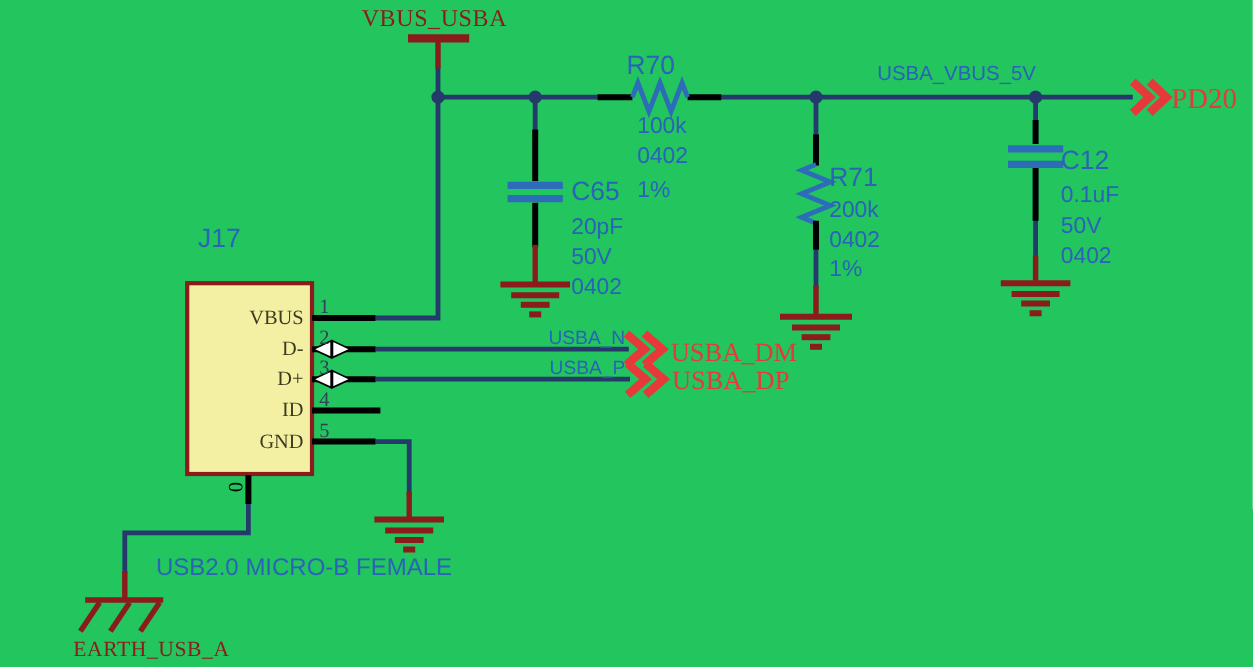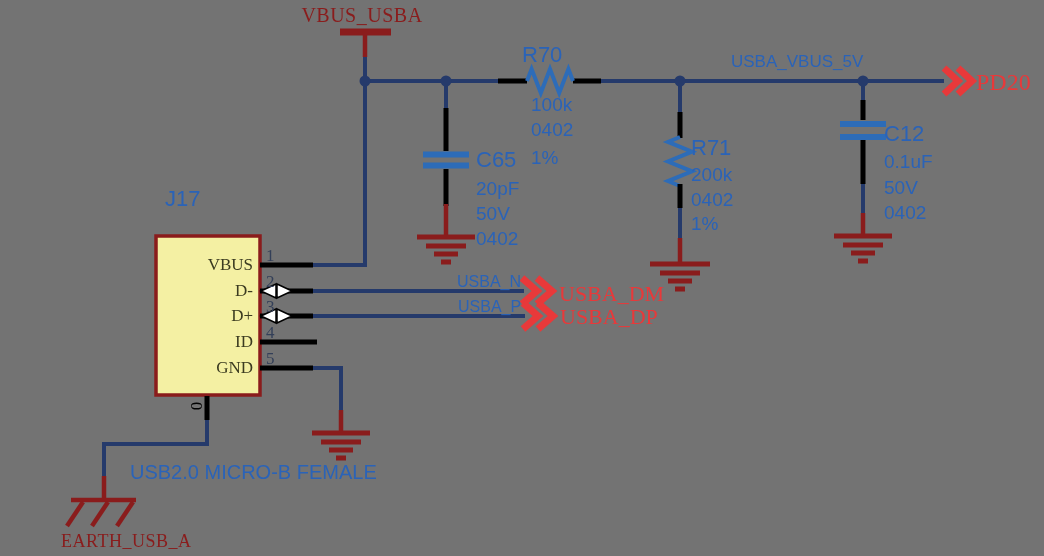--- a/index.html
+++ b/index.html
@@ -1,16 +1,16 @@
 <!DOCTYPE html>
 <html><head>
 <meta charset="utf-8">
 <style>
   html,body{margin:0;padding:0;background:#ffffff;}
-  .stage{position:relative;width:1044px;height:556px;background:#737373;overflow:hidden;}
+  .stage{position:relative;width:1044px;height:556px;background:#22c55e;overflow:hidden;}
   svg{position:absolute;left:0;top:0;}
   text{user-select:none;}
   .sans{font-family:"Liberation Sans",sans-serif;}
   .serif{font-family:"Liberation Serif",serif;}
   .t-blue{fill:#2a63b8;}
   .t-maroon{fill:#8a1c1c;}
   .t-red{fill:#e8393a;}
   .t-pinname{fill:#3b3b20;}
   .t-pinnum{fill:#333f58;}
   .wire{stroke:#253a6b;stroke-width:4;fill:none;}

